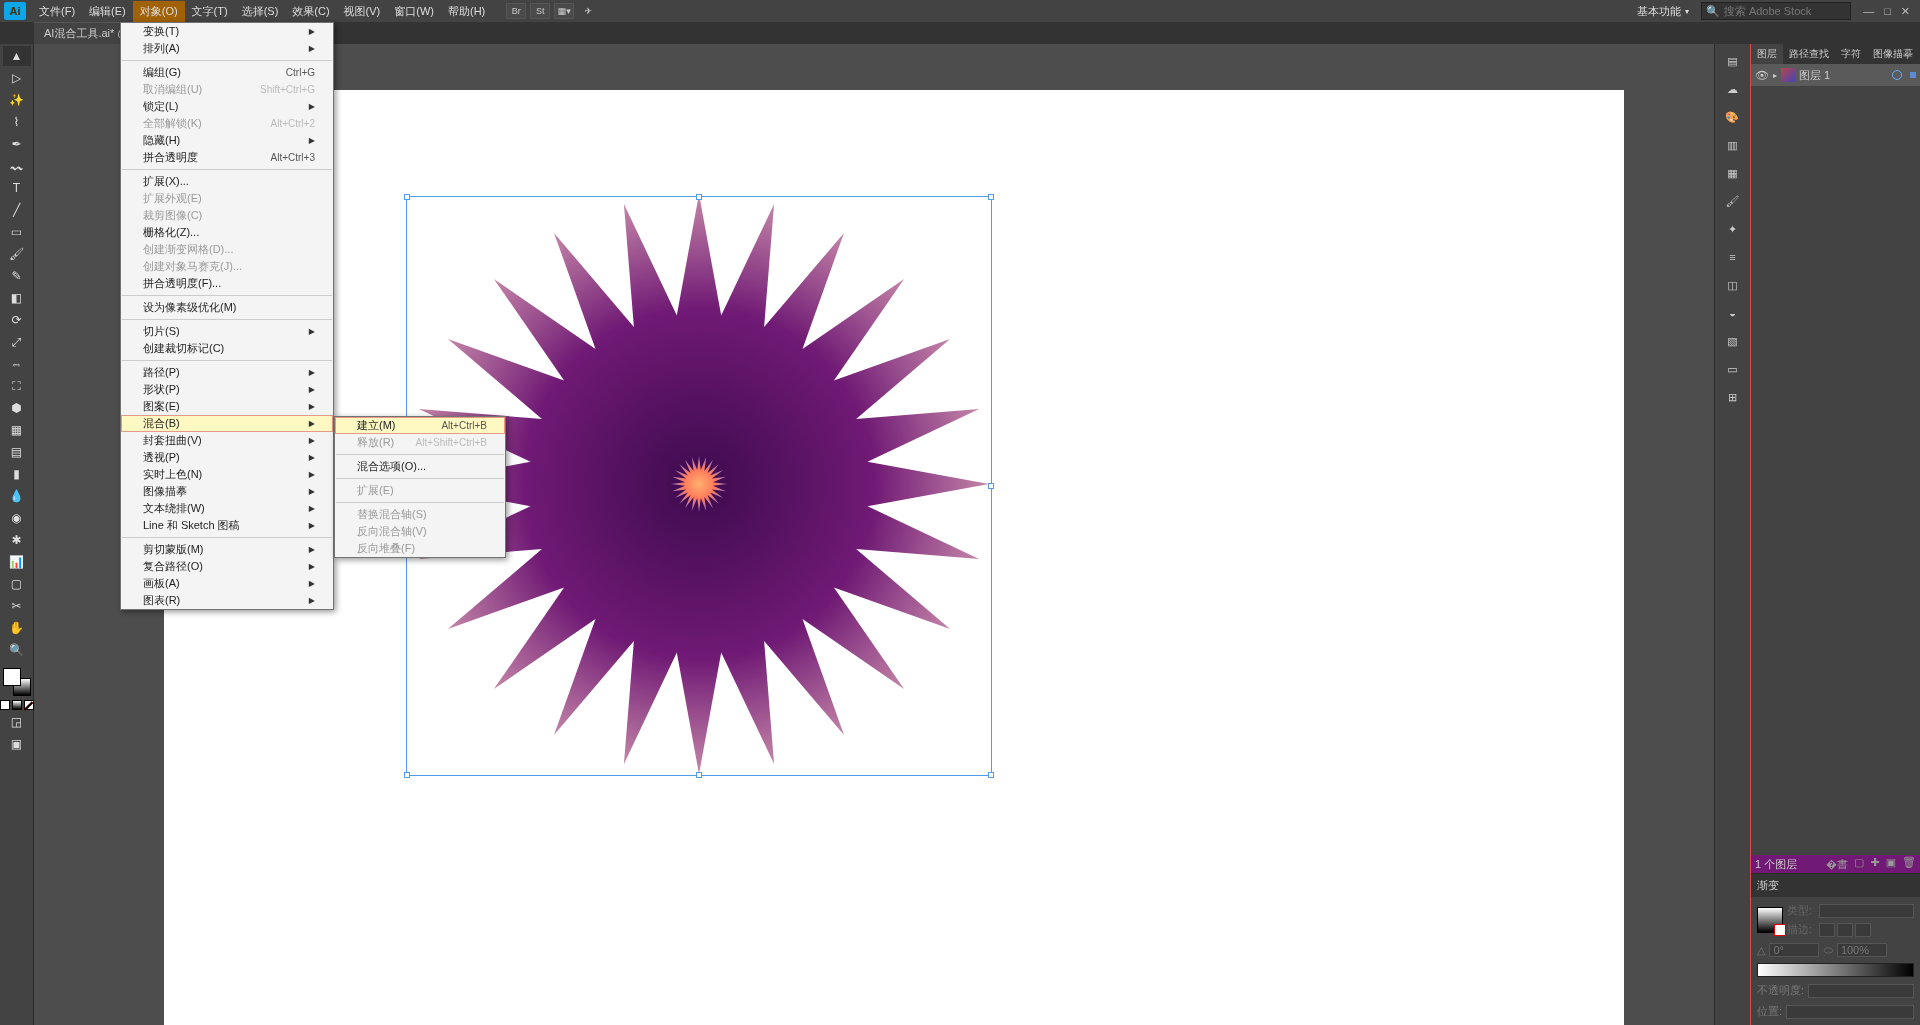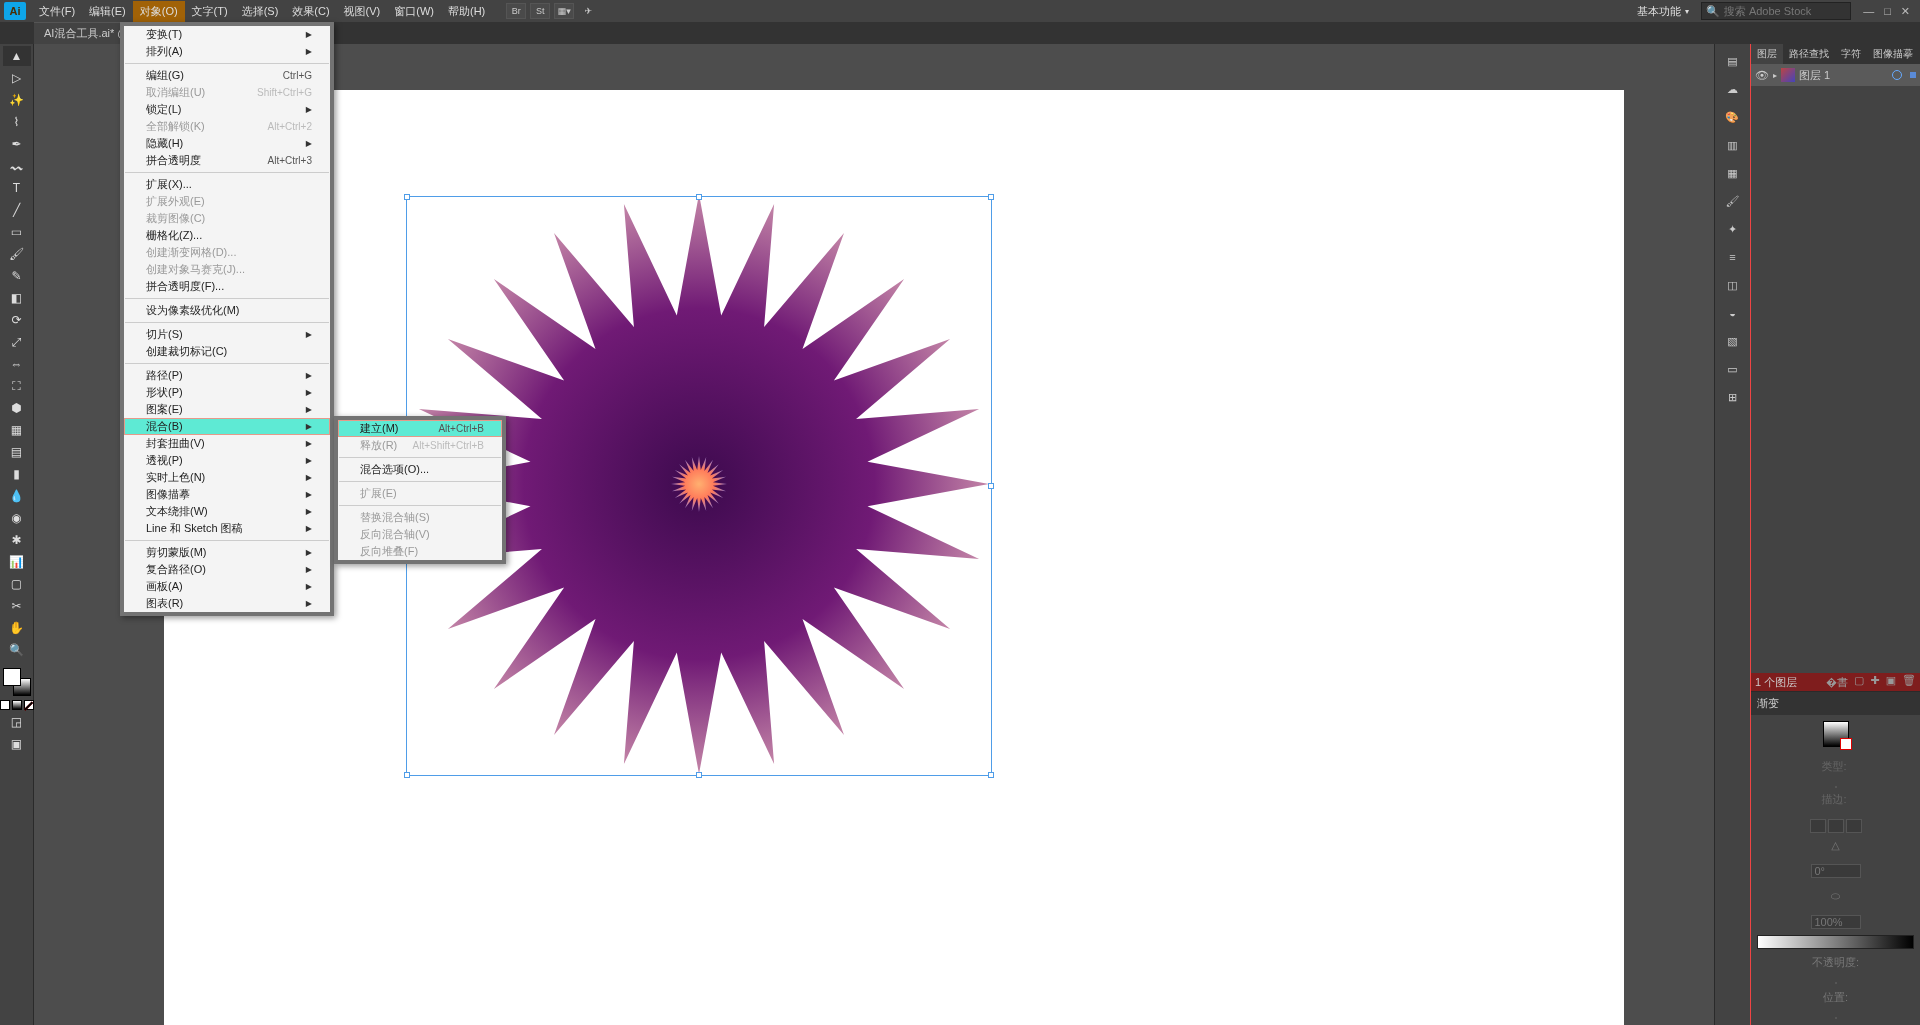--- a/index.html
+++ b/index.html
@@ -52,39 +52,39 @@
 
 .panels { width:170px; background:#434343; display:flex; flex-direction:column; border-left:1px solid #ef4444; color:#ccc; }
 .ptabs { display:flex; background:#333; height:20px; }
 .ptab { padding:3px 6px; font-size:10px; cursor:pointer; }
 .ptab.active { background:#434343; }
 .layer-row { display:flex; align-items:center; height:22px; background:#5a5a5a; gap:4px; padding:0 4px; font-size:10px; }
 .layer-row .eye { width:14px; }
 .layer-row .sw2 { width:14px; height:14px; background:linear-gradient(135deg,#b44,#44b); }
 .layer-row .ring { width:10px;height:10px;border:1.5px solid #6af;border-radius:50%;margin-left:auto; }
 .panel-gap { flex:1; }
-.footer-row { height:18px; background:#7f1d1d; display:flex; align-items:center; justify-content:space-between; padding:0 4px; font-size:10px; }
+.footer-row { height:18px; background:#701a75; display:flex; align-items:center; justify-content:space-between; padding:0 4px; font-size:10px; }
 .footer-row .ic { display:flex; gap:6px; color:#999; }
 .grad-panel { border-top:1px solid #2a2a2a; }
 .grad-panel .title { padding:4px 6px; background:#333; }
 .grad-panel .body { padding:6px; color:#777; font-size:10px; display:flex; flex-direction:column; gap:6px; }
 .grad-prev { width:26px; height:26px; background:linear-gradient(#fff,#000); border:1px solid #000; position:relative; }
 .grad-prev::after { content:""; position:absolute; right:-4px; bottom:-4px; width:10px; height:10px; background:#fff; border:1px solid #d00; }
-.grow { display:flex; align-items:center; gap:12px;flex-direction:column; }
+.grow { display:flex; align-items:center; gap:4px; }
 .grow .lab { width:28px; color:#666; }
 .btn-grp { display:flex; gap:2px; }
 .btn-grp div { width:16px; height:14px; border:1px solid #555; background:#3a3a3a; }
 .gslider { height:14px; background:linear-gradient(90deg,#fff,#000); border:1px solid #222; }
 
 
-.menu { position:absolute; background:#f4f4f4; border:4px solid #737373; box-shadow:2px 2px 6px rgba(0,0,0,.4); color:#222; z-index:30; }
+.menu { position:absolute; background:#f4f4f4; border:1px solid #737373; box-shadow:2px 2px 6px rgba(0,0,0,.4); color:#222; z-index:30; }
 .menu .row { display:flex; align-items:center; justify-content:space-between; padding:3px 18px 3px 22px; cursor:pointer; white-space:nowrap; height:17px; }
 .menu .row.disabled { color:#9a9a9a; }
 .menu .row.has-sub::after { content:"▶"; font-size:8px; margin-left:14px; color:#333; }
-.menu .row.hl { background:#5eead4; outline:1px solid #e59a8a; outline-offset:-1px; }
+.menu .row.hl { background:#fef9c3; outline:1px solid #e59a8a; outline-offset:-1px; }
 .menu .sep { height:1px; background:#ccc; margin:3px 1px; }
 .menu .sc { color:#555; font-size:10px; }
 .menu .row.disabled .sc { color:#bbb; }
 .menu1 { top:22px; left:120px; width:214px; }
 .menu2 { top:416px; left:334px; width:172px; }
 </style>
 </head>
 <body>
 
 <div class="app">

